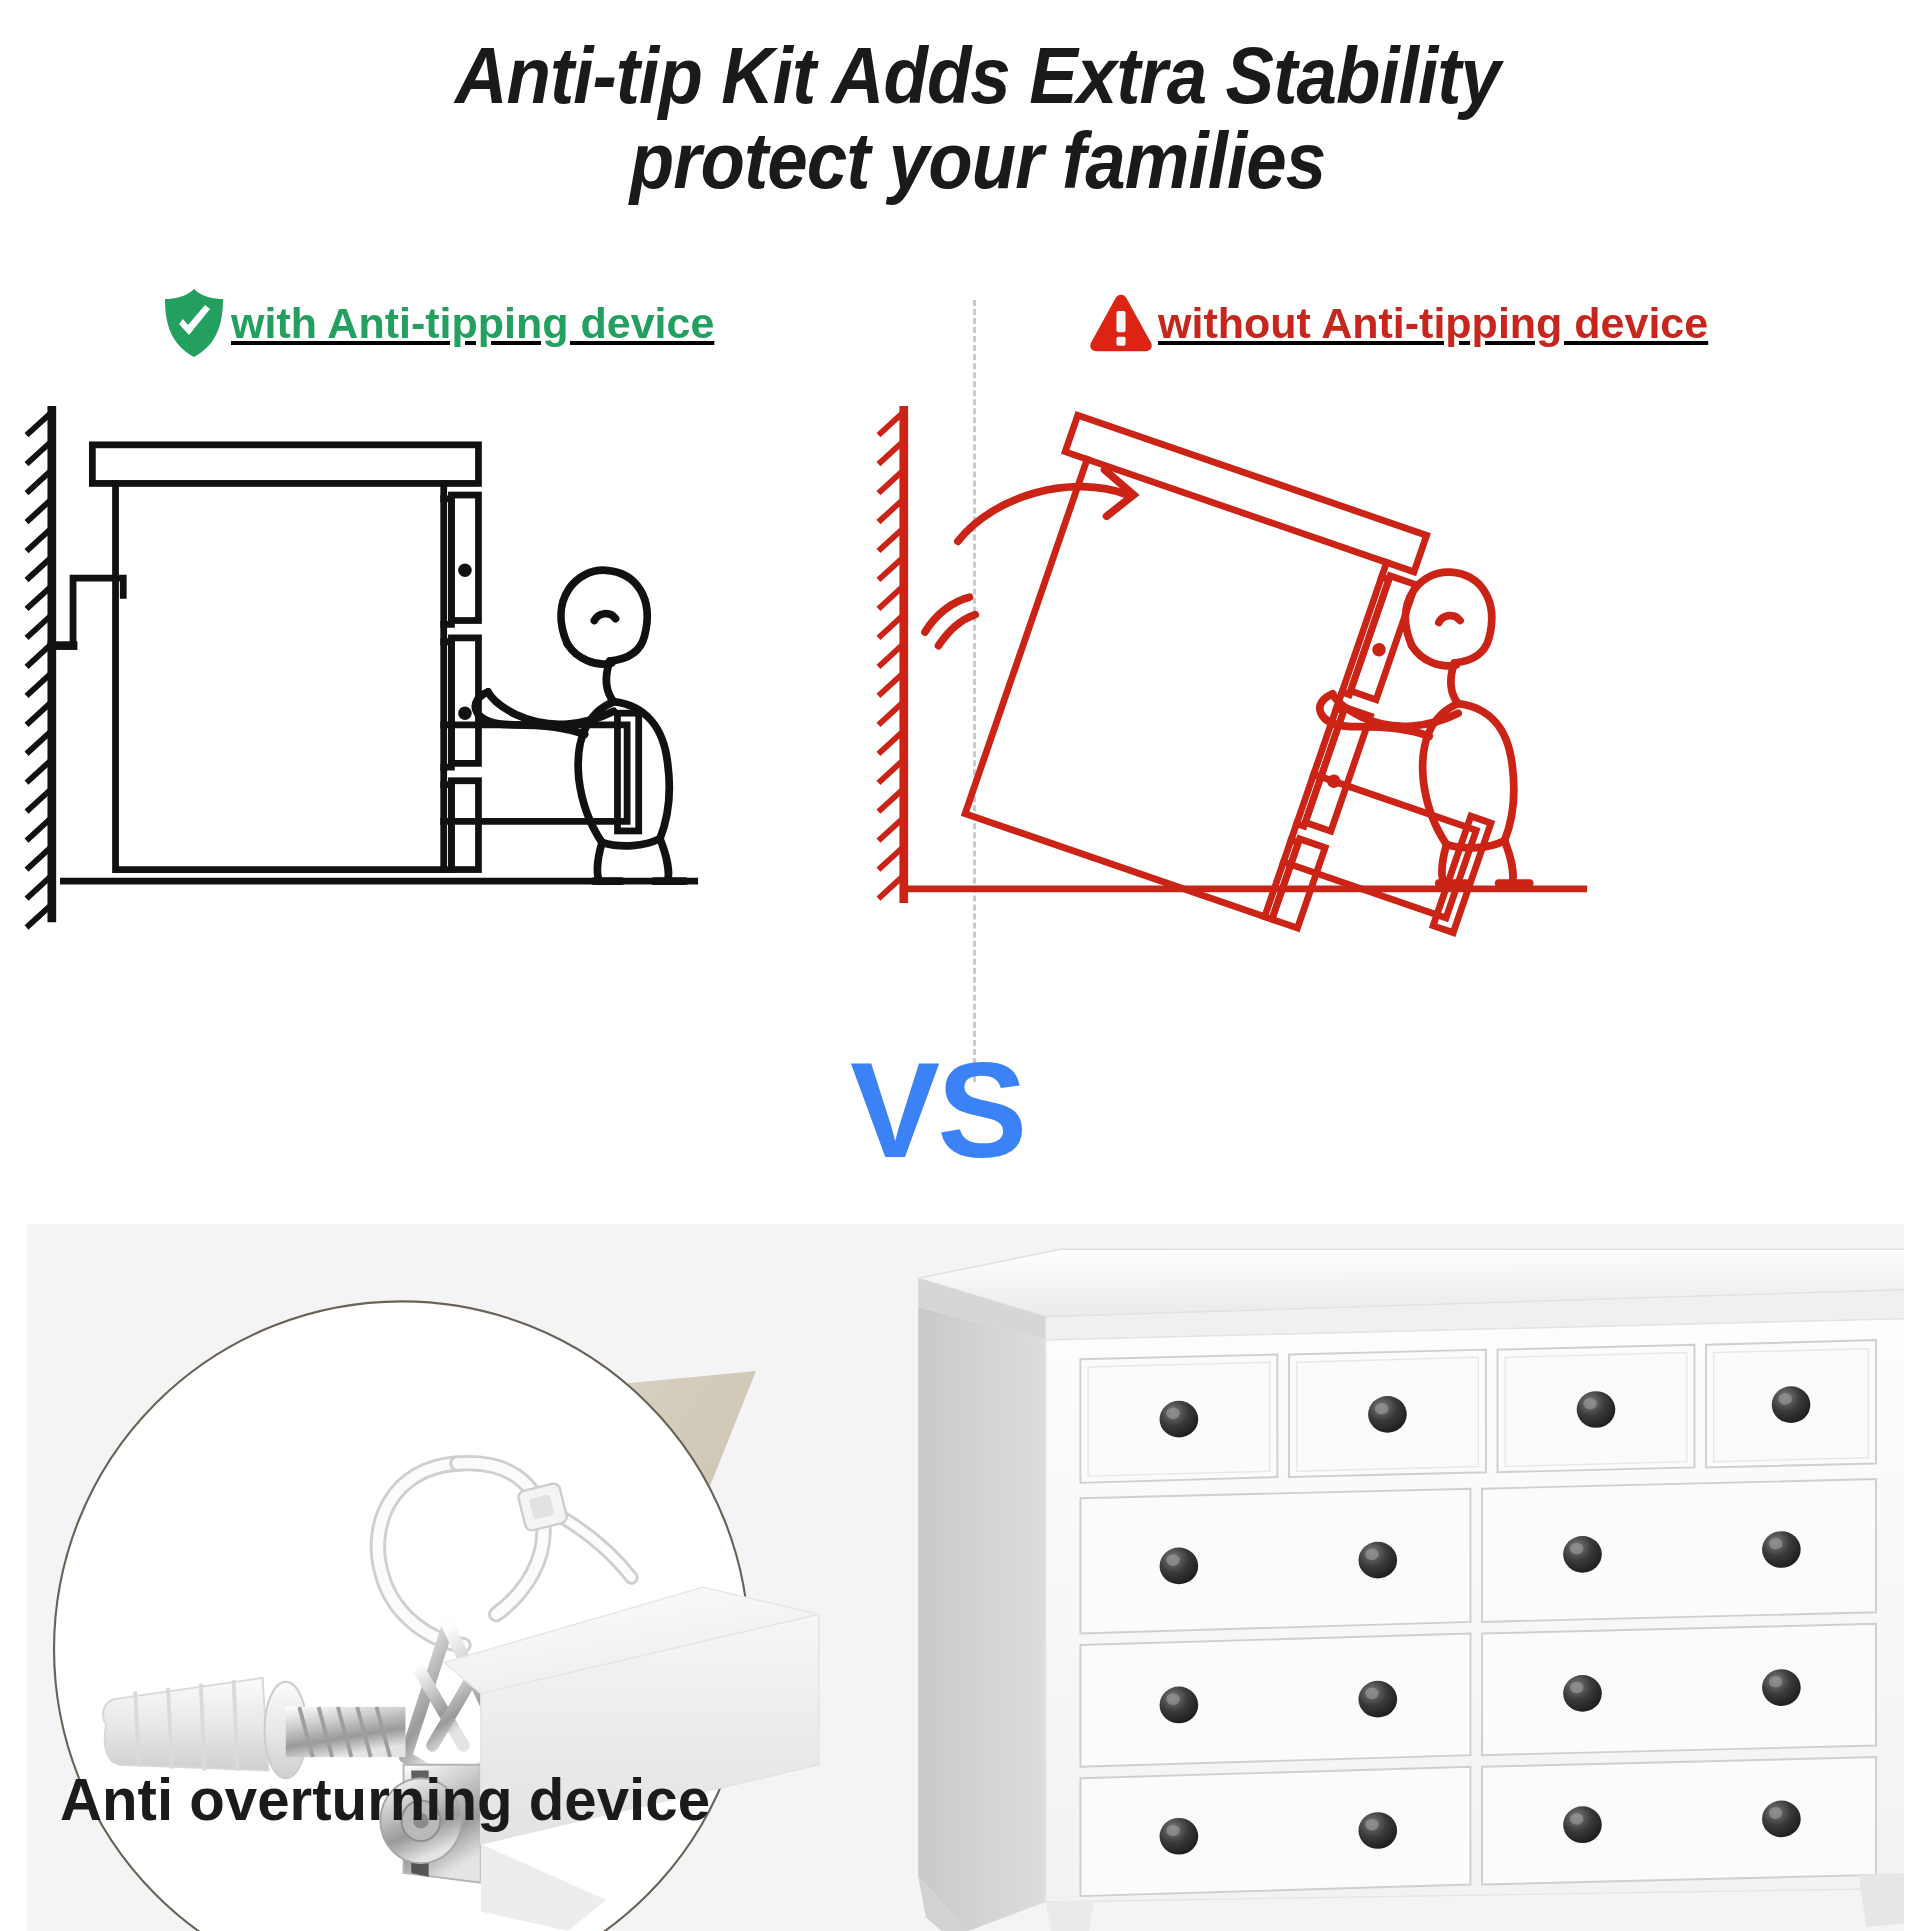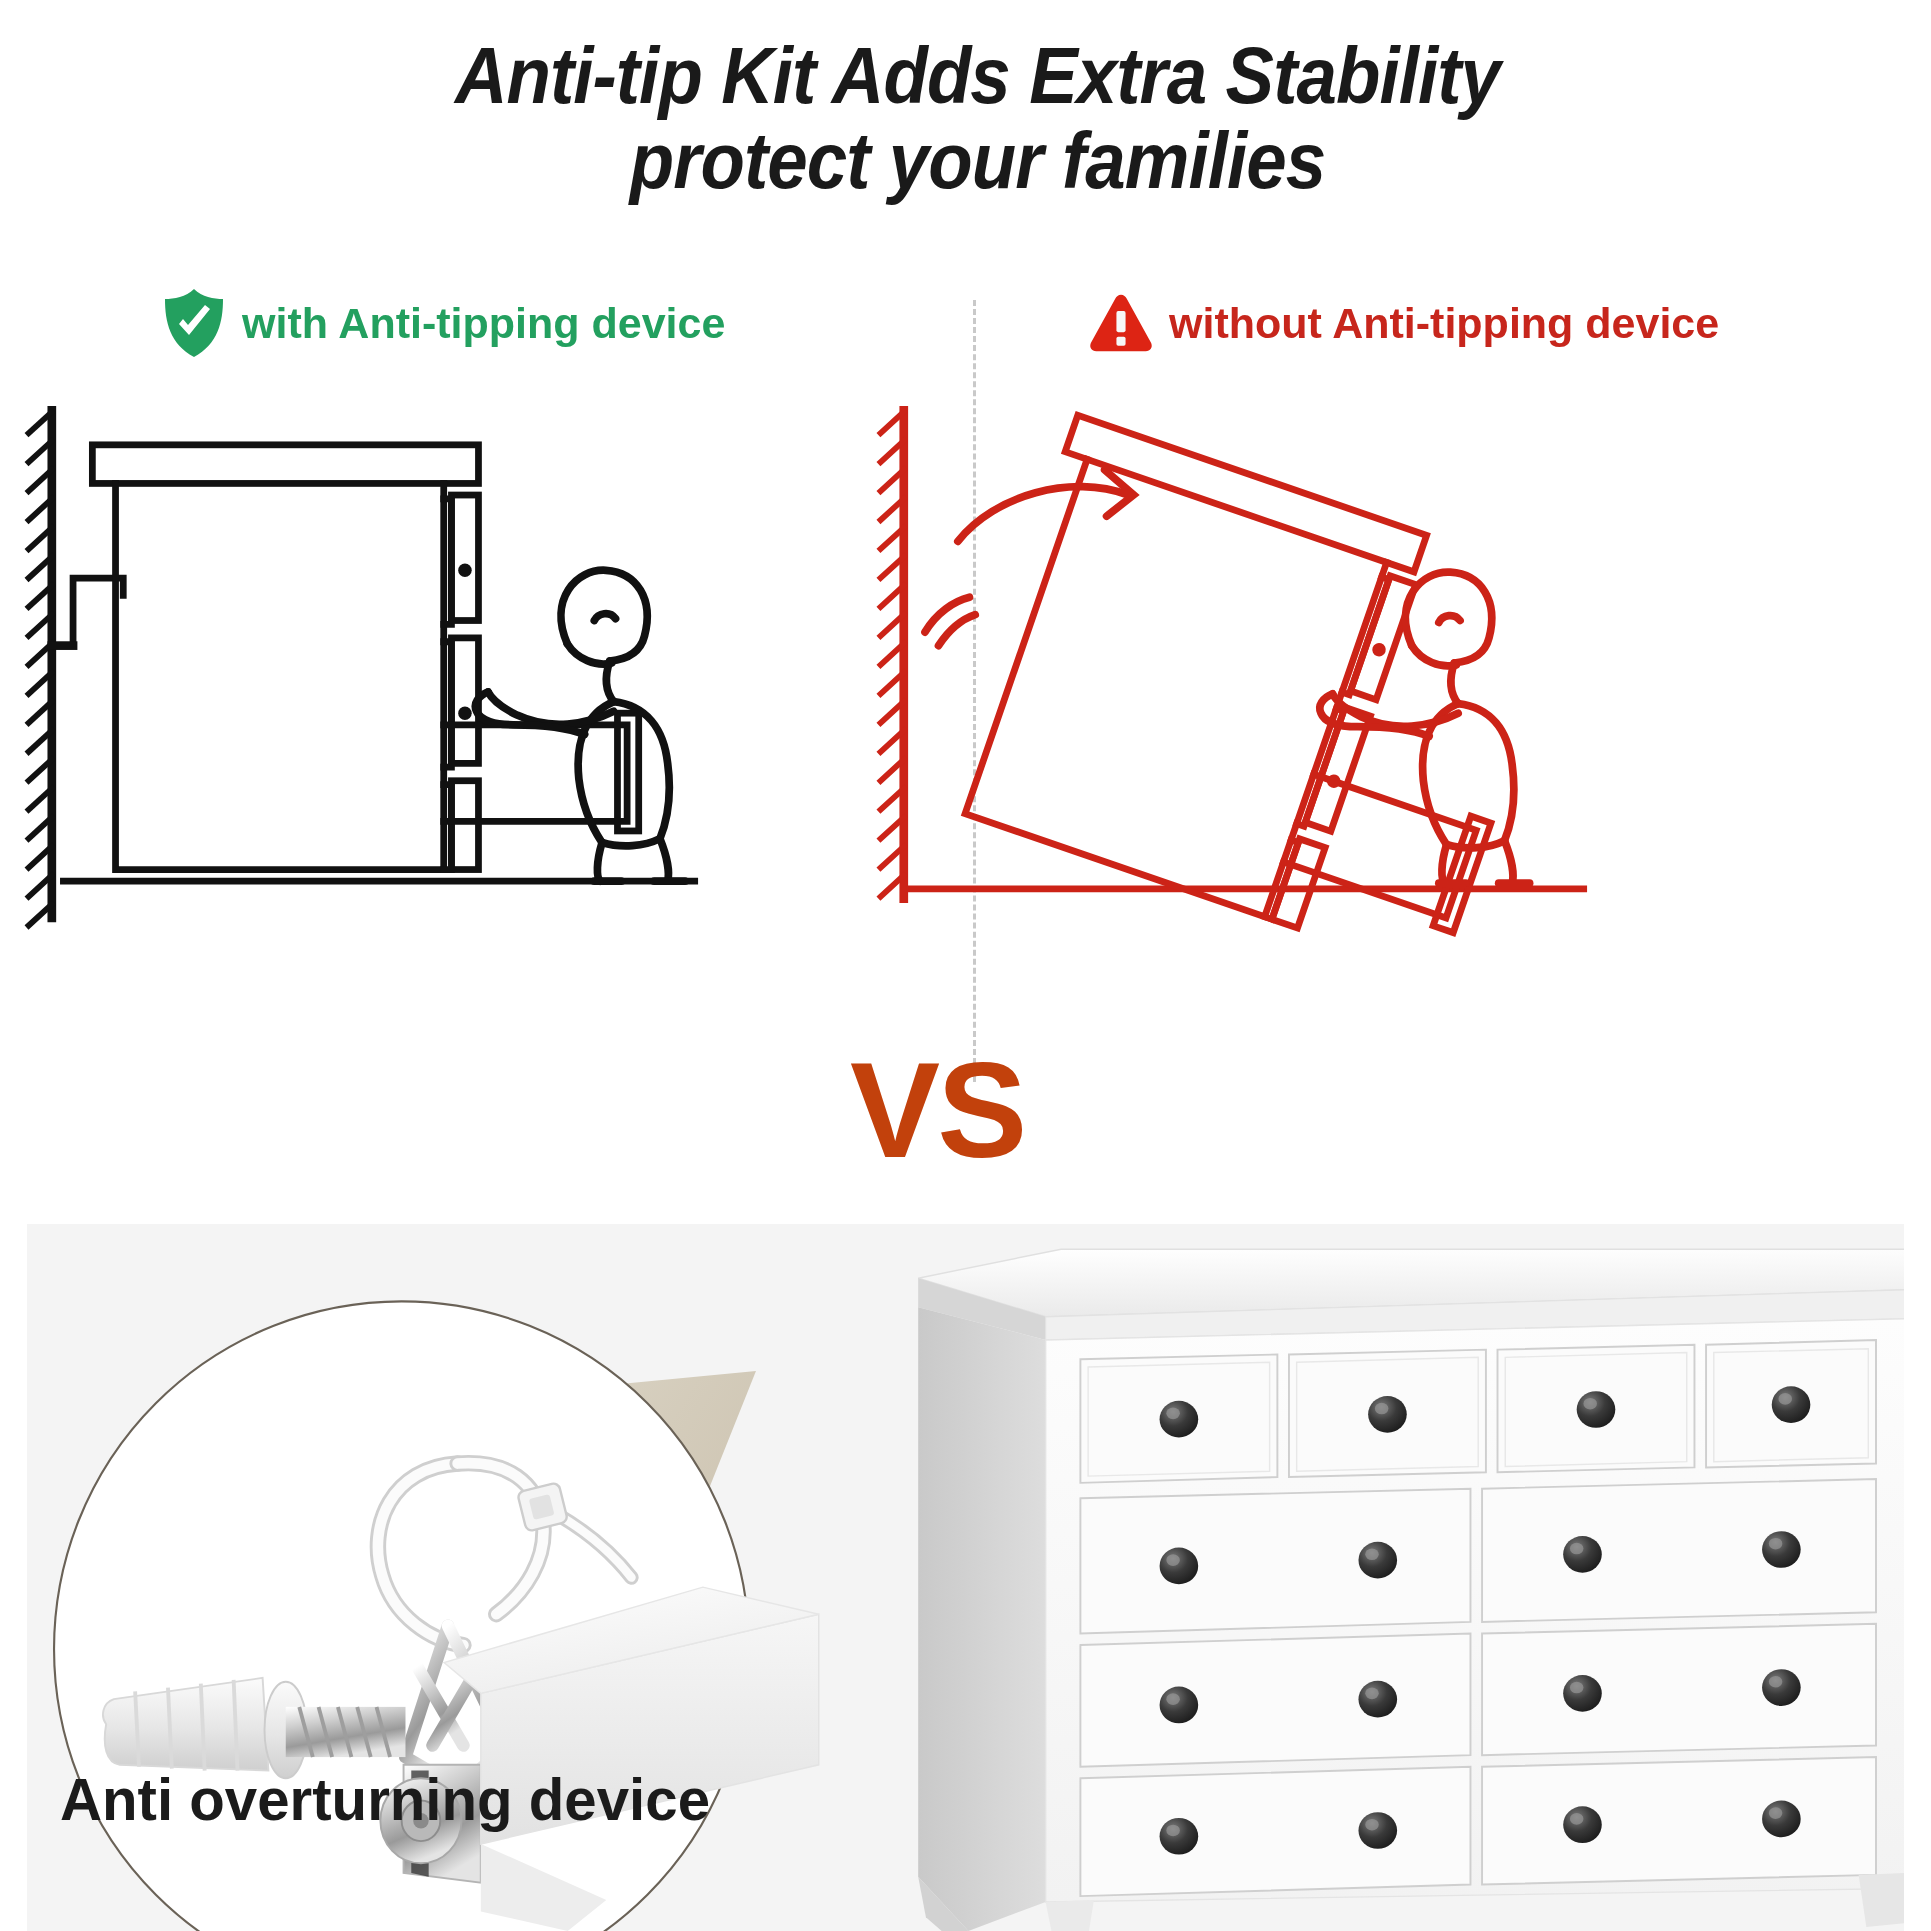--- a/index.html
+++ b/index.html
@@ -19,38 +19,38 @@
   .title-line {
     font-weight: bold; font-style: italic;
     font-size: 79px; line-height: 1.08;
     color: #1a1a1a;
     letter-spacing: -1px;
     transform: scaleX(0.92);
   }
 
   
   .label-row { position: absolute; top: 288px; left: 0; width: 1931px; height: 93px; }
-  .label-group { position: absolute; display: flex; align-items: center; gap: 16px; }
+  .label-group { position: absolute; display: flex; align-items: center; gap: 5px; text-decoration: underline; }
   .label-group.left  { left: 162px; }
   .label-group.right { left: 1089px; }
   .label-text { font-size: 43px; font-weight: bold; white-space: nowrap; }
   .label-text.good { color: #23a05f; }
   .label-text.bad  { color: #c7261c; }
   .badge-icon { width: 64px; height: 70px; display:block; }
 
   
   .compare { position: absolute; top: 406px; left: 0; width: 1931px; height: 821px; }
   .divider {
     position: absolute; left: 973px; top: -106px;
     width: 0; height: 782px;
     border-left: 3.9px dashed #c9c9c9;
   }
   .vs-text {
     position: absolute; left: 850px; top: 637px;
-    font-size: 135px; font-weight: bold; color: #c2410c;
+    font-size: 135px; font-weight: bold; color: #3b82f6;
     letter-spacing: -2.9px; line-height: 1;
     font-family: "Liberation Sans", sans-serif;
   }
   .panel-svg { position: absolute; top: 0; display: block; }
   .panel-left  { left: 19.3px; }
   .panel-right { left: 869px; }
 
   
   .bottom-panel {
     position: absolute; left: 27px; top: 1224px;

